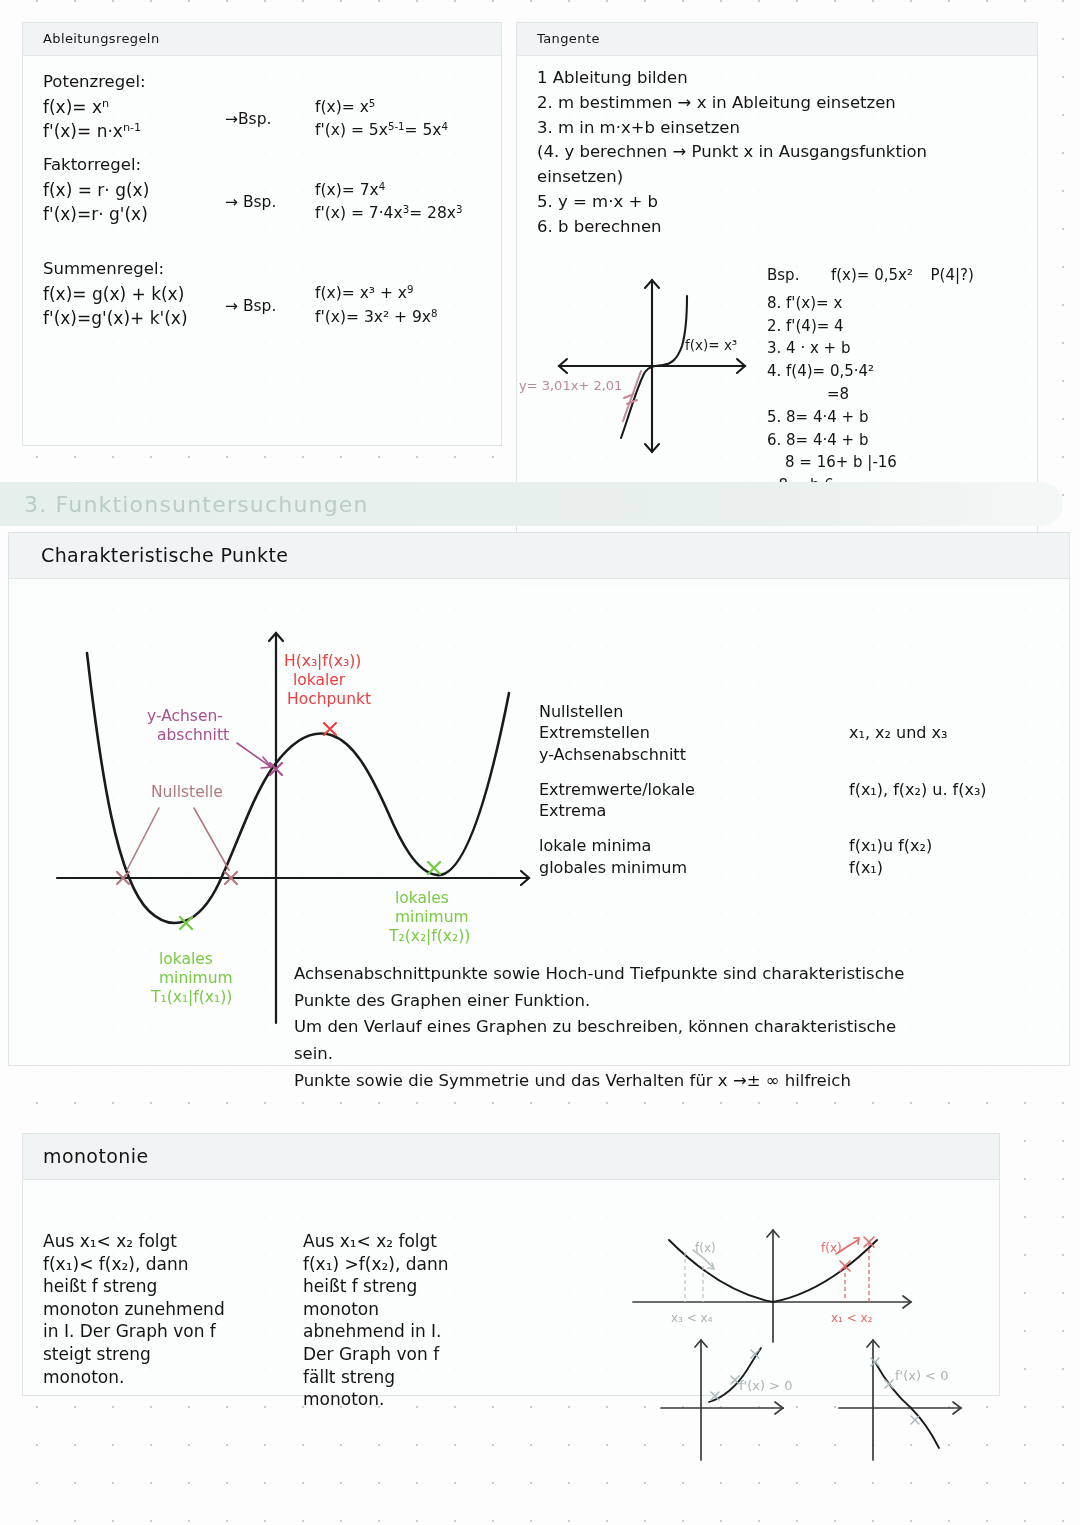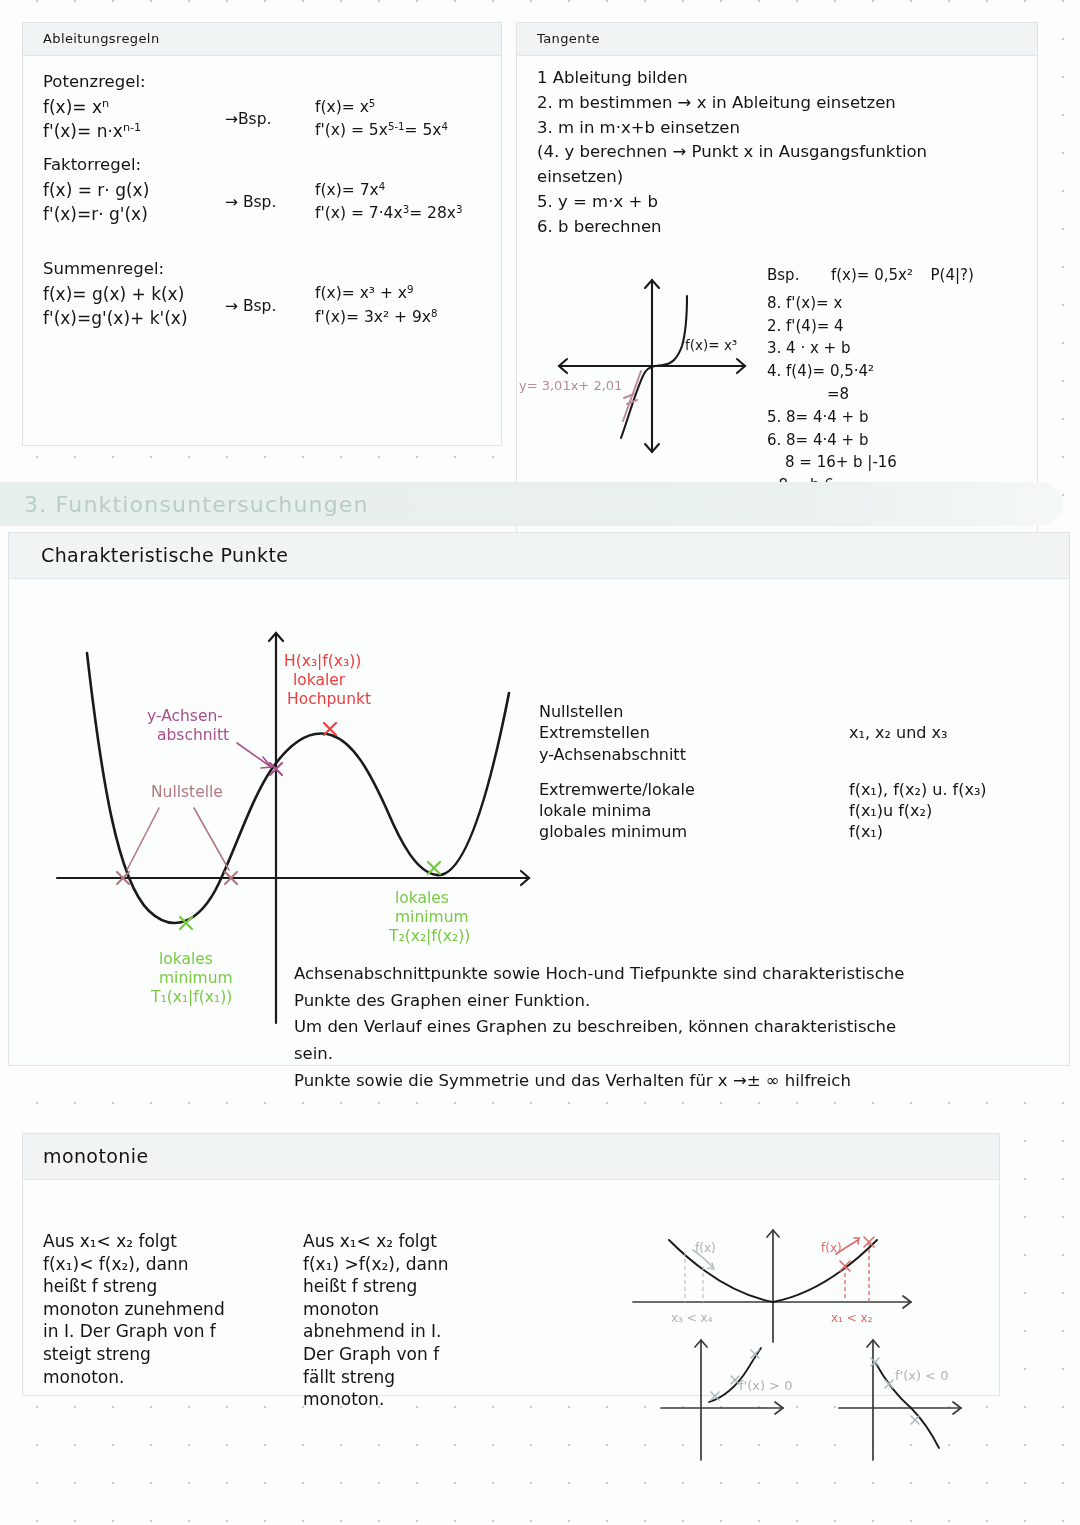--- a/index.html
+++ b/index.html
@@ -263,20 +263,24 @@
           <div style="padding-left:80px;">x₁, x₂ und x₃</div>
         </div>
         <div class="row" style="margin-bottom:14px;">
           <div class="lab">y-Achsenabschnitt</div>
           <div></div>
         </div>
         <div class="row">
           <div class="lab">Extremwerte/lokale</div>
           <div style="padding-left:80px;">f(x₁), f(x₂) u. f(x₃)</div>
         </div>
+        <div class="row" style="margin-bottom:14px;">
+          <div class="lab">Extrema</div>
+          <div></div>
+        </div>
         <div class="row">
           <div class="lab">lokale minima</div>
           <div style="padding-left:80px;">f(x₁)u f(x₂)</div>
         </div>
         <div class="row">
           <div class="lab">globales minimum</div>
           <div style="padding-left:80px;">f(x₁)</div>
         </div>
       </div>
 

